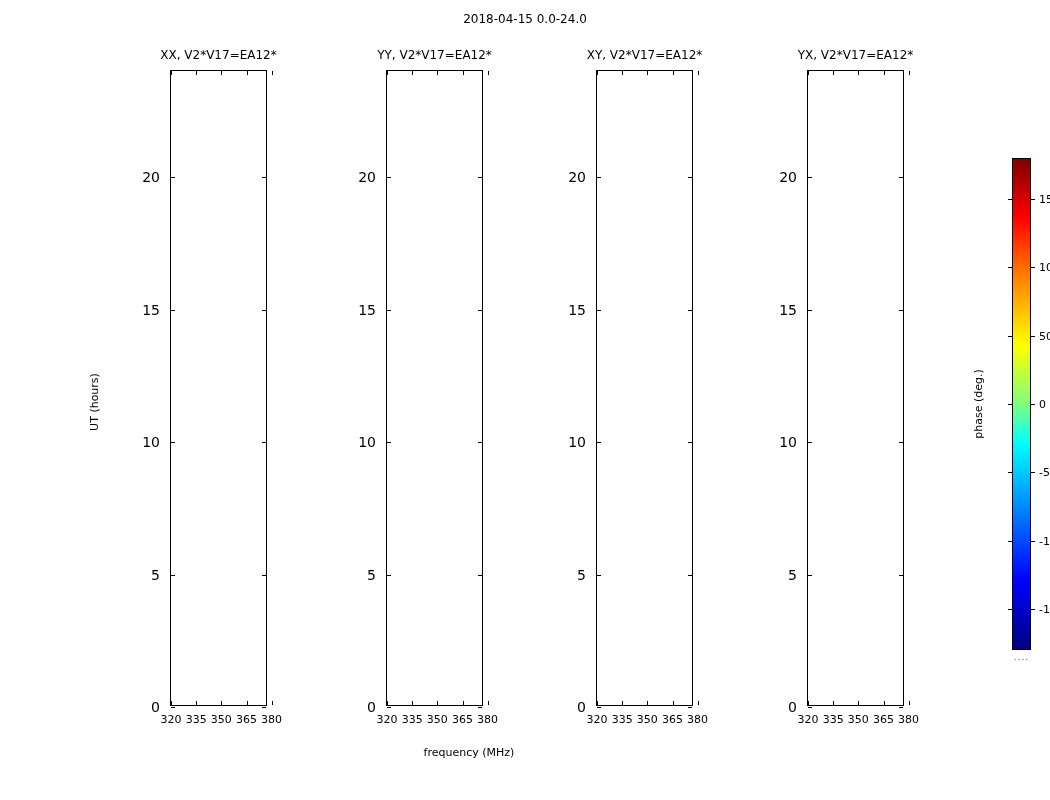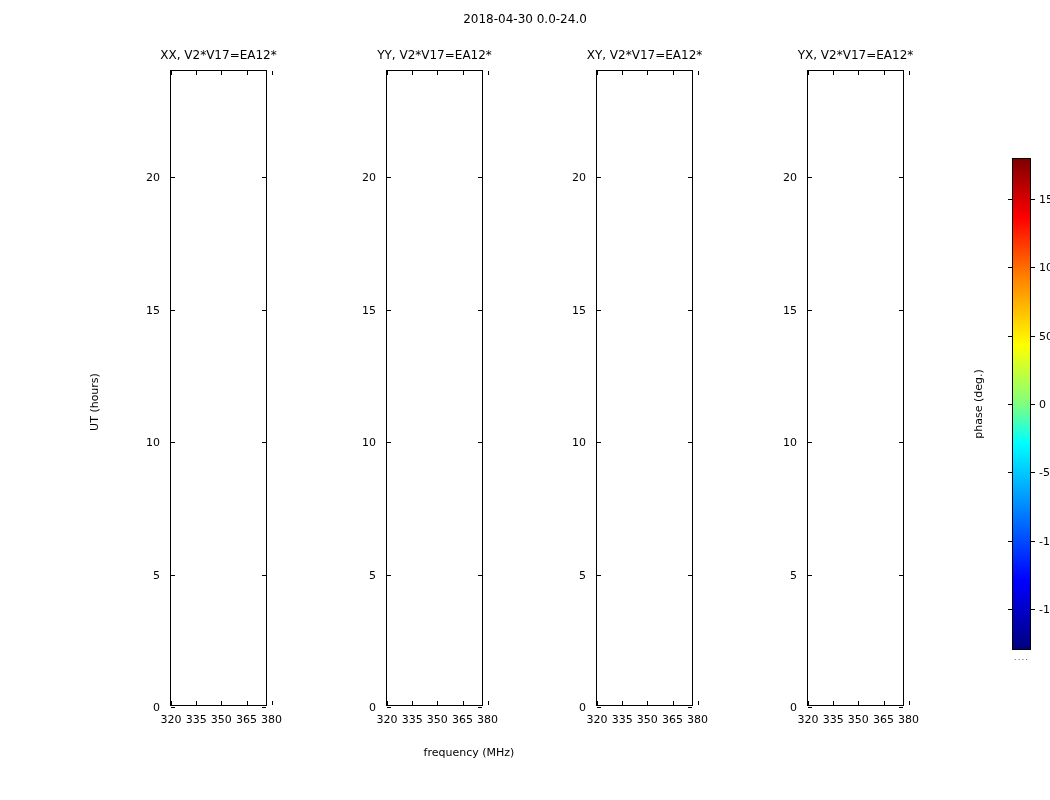--- a/index.html
+++ b/index.html
@@ -64,21 +64,21 @@
     right: 0px;
     width: 4px;
     height: 0;
     border-top: 1px solid #000;
   }
   .ylabel-txt {
     position: absolute;
     right: 100%;
     margin-right: 11px;
     transform: translateY(-50%);
-    font-size: 11px;
+    font-size: 14px;
     white-space: nowrap;
   }
   .xtick-in {
     position: absolute;
     bottom: 0;
     height: 4px;
     width: 0;
     border-left: 1px solid #000;
   }
   .xtick-in-top {
@@ -176,21 +176,21 @@
     transform: translateX(-50%);
     bottom: -12px;
     font-size: 9px;
     color: #555;
     letter-spacing: 1px;
   }
 </style>
 </head>
 <body>
 
-<div class="suptitle">2018-04-30 0.0-24.0</div>
+<div class="suptitle">2018-04-15 0.0-24.0</div>
 
 <div class="panel" id="panel-0" style="left:122px;">
   <div class="ptitle">XX, V2*V17=EA12*</div>
   <div class="plotbox">
 
     <div class="ytick-in" style="top:636px;"></div>
     <div class="ytick-in-right" style="top:636px;"></div>
     <div class="ytick-in" style="top:503.5px;"></div>
     <div class="ytick-in-right" style="top:503.5px;"></div>
     <div class="ytick-in" style="top:371px;"></div>

